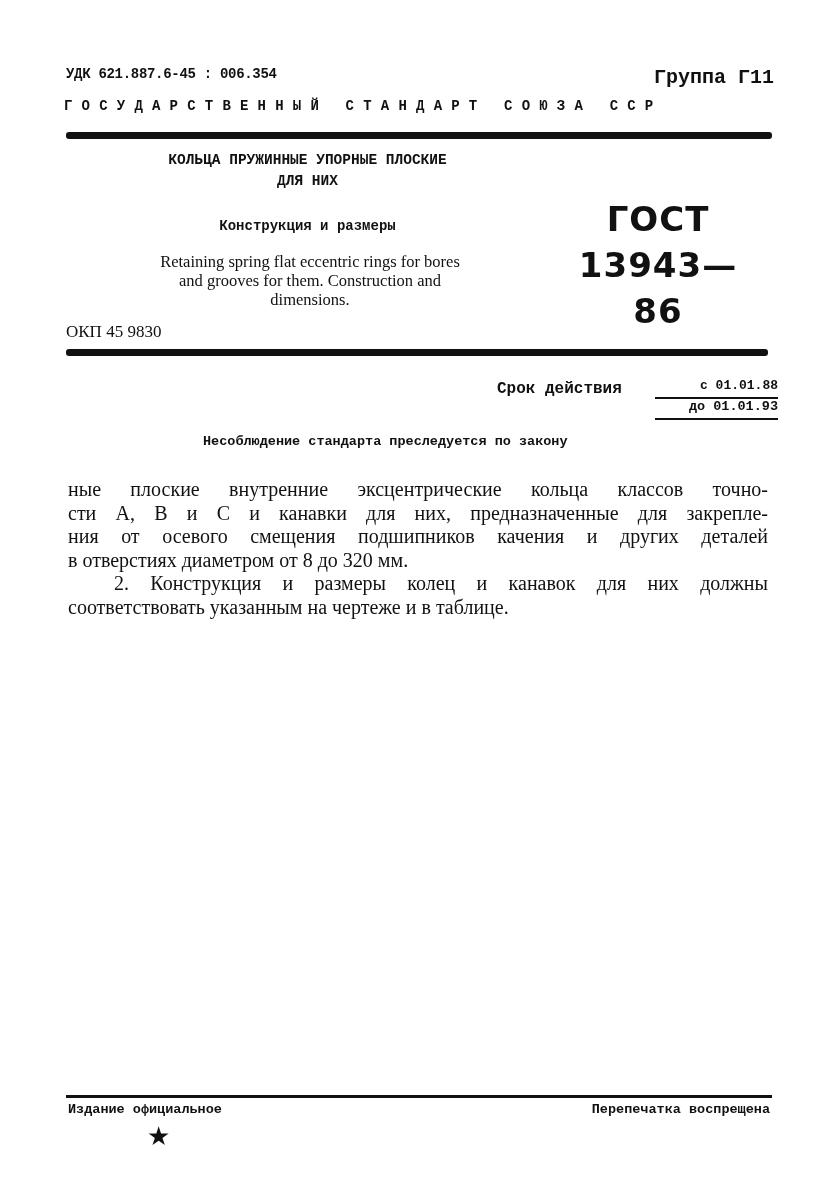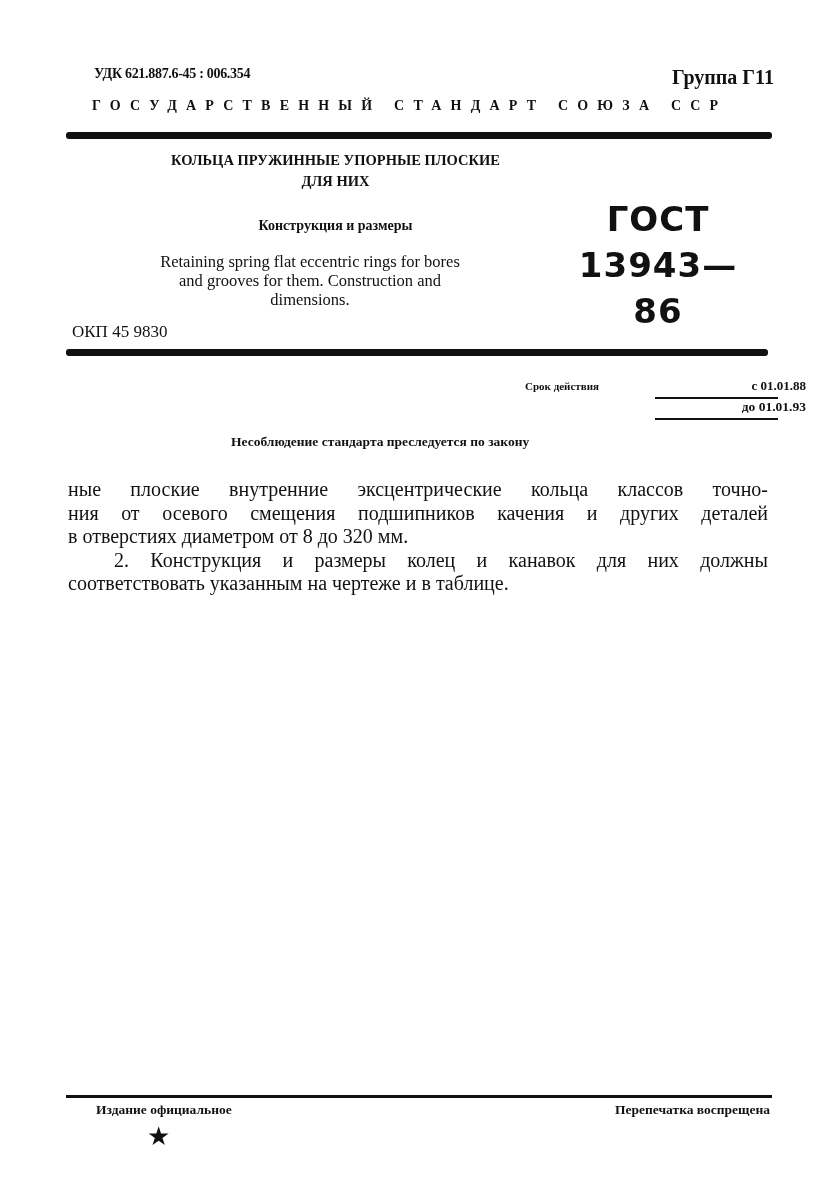--- a/index.html
+++ b/index.html
@@ -1,39 +1,39 @@
 <!DOCTYPE html>
 <html><head>
   <meta charset="utf-8">
   <style>
     * { margin: 0; padding: 0; box-sizing: border-box; }
     html, body { width: 830px; height: 1184px; background: #ffffff; overflow: hidden; }
     body { position: relative; color: #111111; font-family: "DejaVu Serif", serif; }
 
     .abs { position: absolute; }
 
-    .sans-bold { font-family: Liberation Serif, serif; font-weight: bold; margin-left: 28px; }
+    .sans-bold { font-family: Liberation Mono, monospace; font-weight: bold; }
 
     
     .udk { left: 66px; top: 66px; font-size: 14px; letter-spacing: -0.3px; }
     .group { right: 56px; top: 66px; font-size: 20px; }
     .state-title { left: 64px; top: 98px; width: 710px; font-size: 14px; letter-spacing: 9.2px; white-space: nowrap; }
     .rule-thick { left: 66px; height: 7px; background: #111; border-radius: 3px; }
     .rule-1 { top: 132px; width: 706px; }
     .rule-2 { top: 349px; width: 702px; }
 
     
     .ru-title { left: 95px; top: 150px; width: 425px; text-align: center; font-size: 14.5px; line-height: 21px; }
     .ru-subtitle { left: 95px; top: 218px; width: 425px; text-align: center; font-size: 14px; }
     .en-title { left: 105px; top: 252px; width: 410px; text-align: center; font-size: 16.5px; line-height: 19px; font-family: "Liberation Serif", serif; }
     .gost { left: 560px; top: 196px; width: 196px; text-align: center; font-size: 34px; line-height: 46px; font-family: "DejaVu Sans", sans-serif; font-weight: bold; letter-spacing: 1px; }
-    .okp { left: 72px; top: 322px; font-size: 17px; font-family: "Liberation Serif", serif; }
+    .okp { left: 66px; top: 322px; font-size: 17px; font-family: "Liberation Serif", serif; }
 
     
-    .validity-label { left: 497px; top: 380px; font-size: 11px; }
+    .validity-label { left: 497px; top: 380px; font-size: 16px; }
     .validity-from { left: 650px; top: 378px; width: 128px; text-align: right; font-size: 13px; }
     .validity-to { left: 650px; top: 399px; width: 128px; text-align: right; font-size: 13.5px; }
     .vline { height: 2px; background: #111; }
     .vline-1 { left: 655px; top: 397px; width: 123px; }
     .vline-2 { left: 655px; top: 418px; width: 123px; }
 
     .law { left: 203px; top: 434px; font-size: 13.5px; }
 
     
     .body-text { left: 68px; top: 478px; width: 700px; font-family: "Liberation Serif", serif; font-size: 20px; line-height: 23.5px; text-align: justify; }
@@ -78,20 +78,21 @@
 <div class="abs validity-from sans-bold">с 01.01.88</div>
 <div class="abs vline vline-1"></div>
 <div class="abs validity-to sans-bold">до 01.01.93</div>
 <div class="abs vline vline-2"></div>
 
 <div class="abs law sans-bold">Несоблюдение стандарта преследуется по закону</div>
 
 <div class="abs body-text">
   <div>
     <span class="line">ные плоские внутренние эксцентрические кольца  классов точно-</span>
+    <span class="line">сти А, В и С и канавки для них, предназначенные для закрепле-</span>
     <span class="line">ния от осевого смещения подшипников качения и других деталей</span>
     <span class="line last">в отверстиях диаметром от 8 до 320 мм.</span>
   </div>
   <div>
     <span class="line" style="padding-left:46px">2. Конструкция и размеры колец и канавок для них должны</span>
     <span class="line last">соответствовать указанным на чертеже и в таблице.</span>
   </div>
 </div>
 
 <div class="abs rule-foot"></div>

